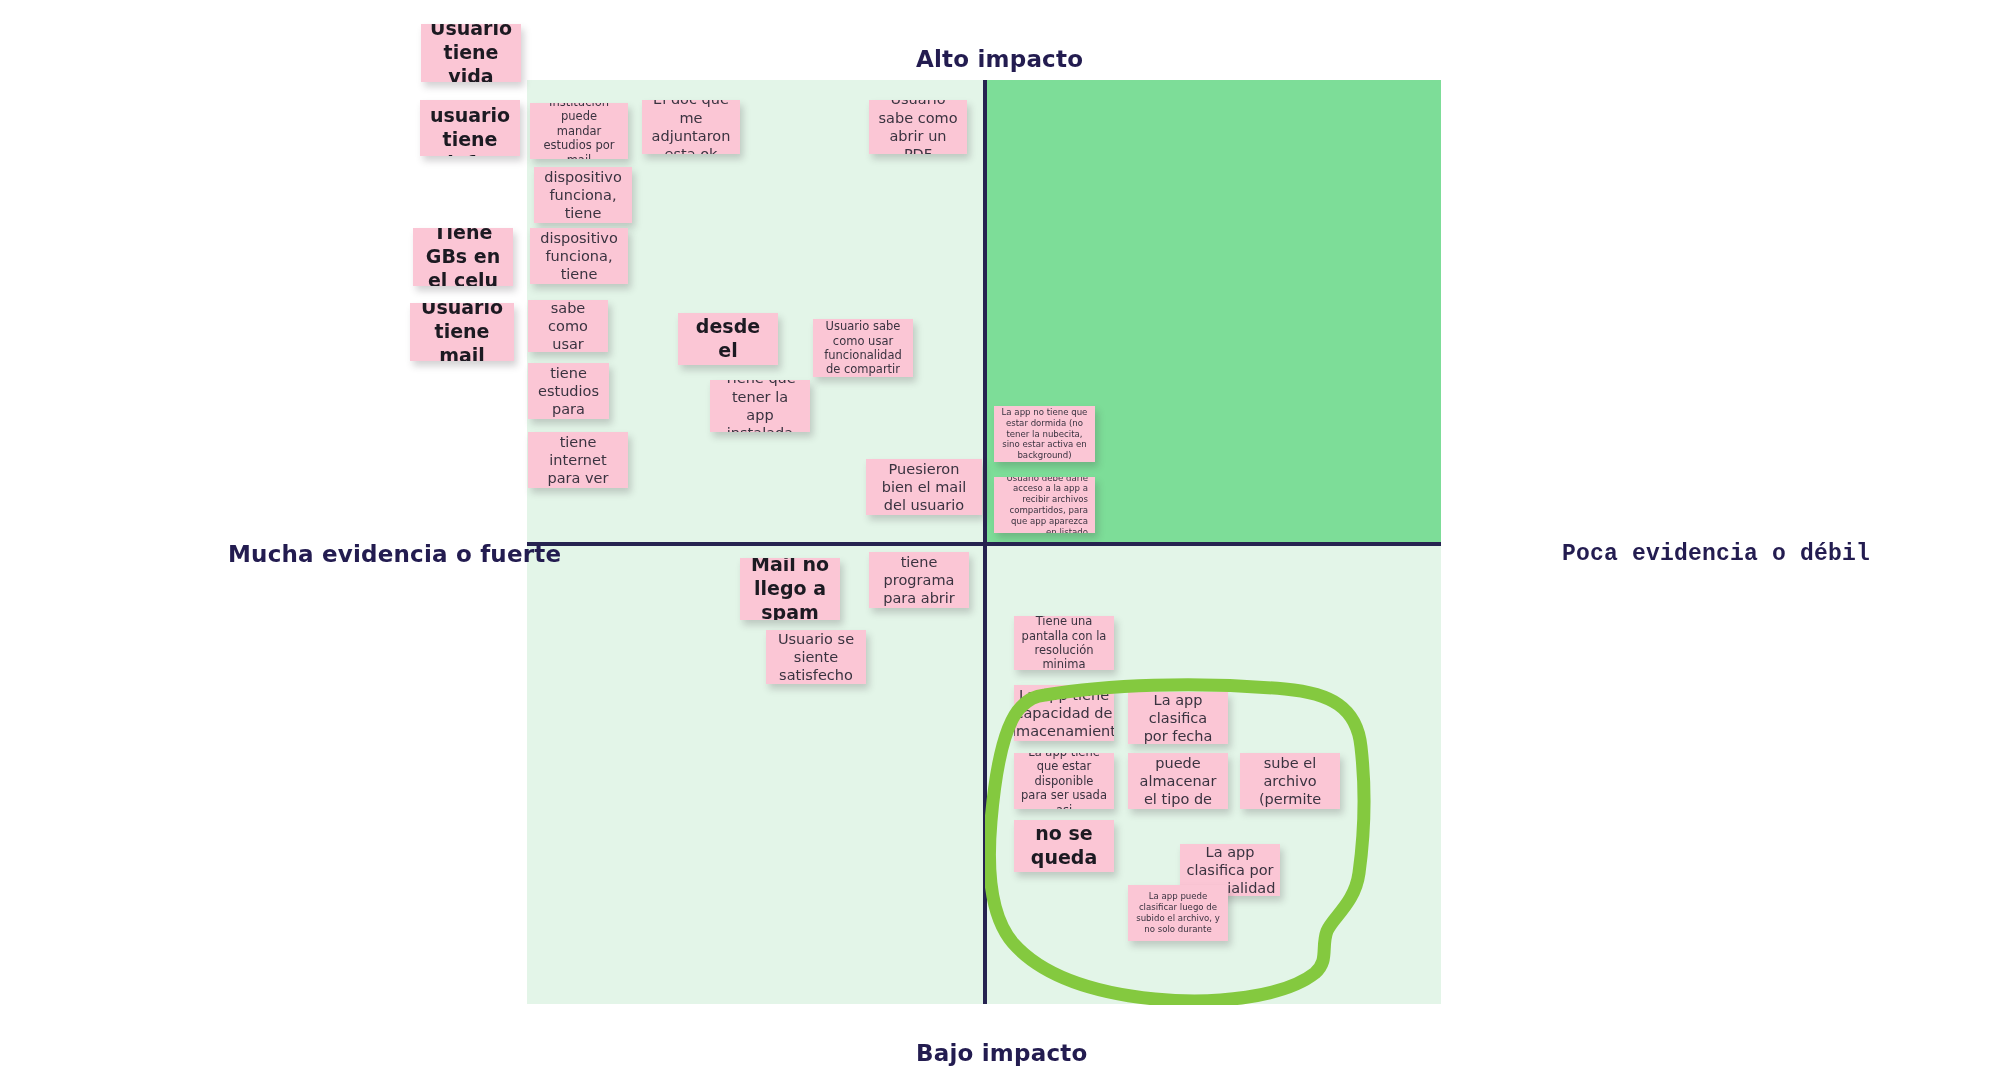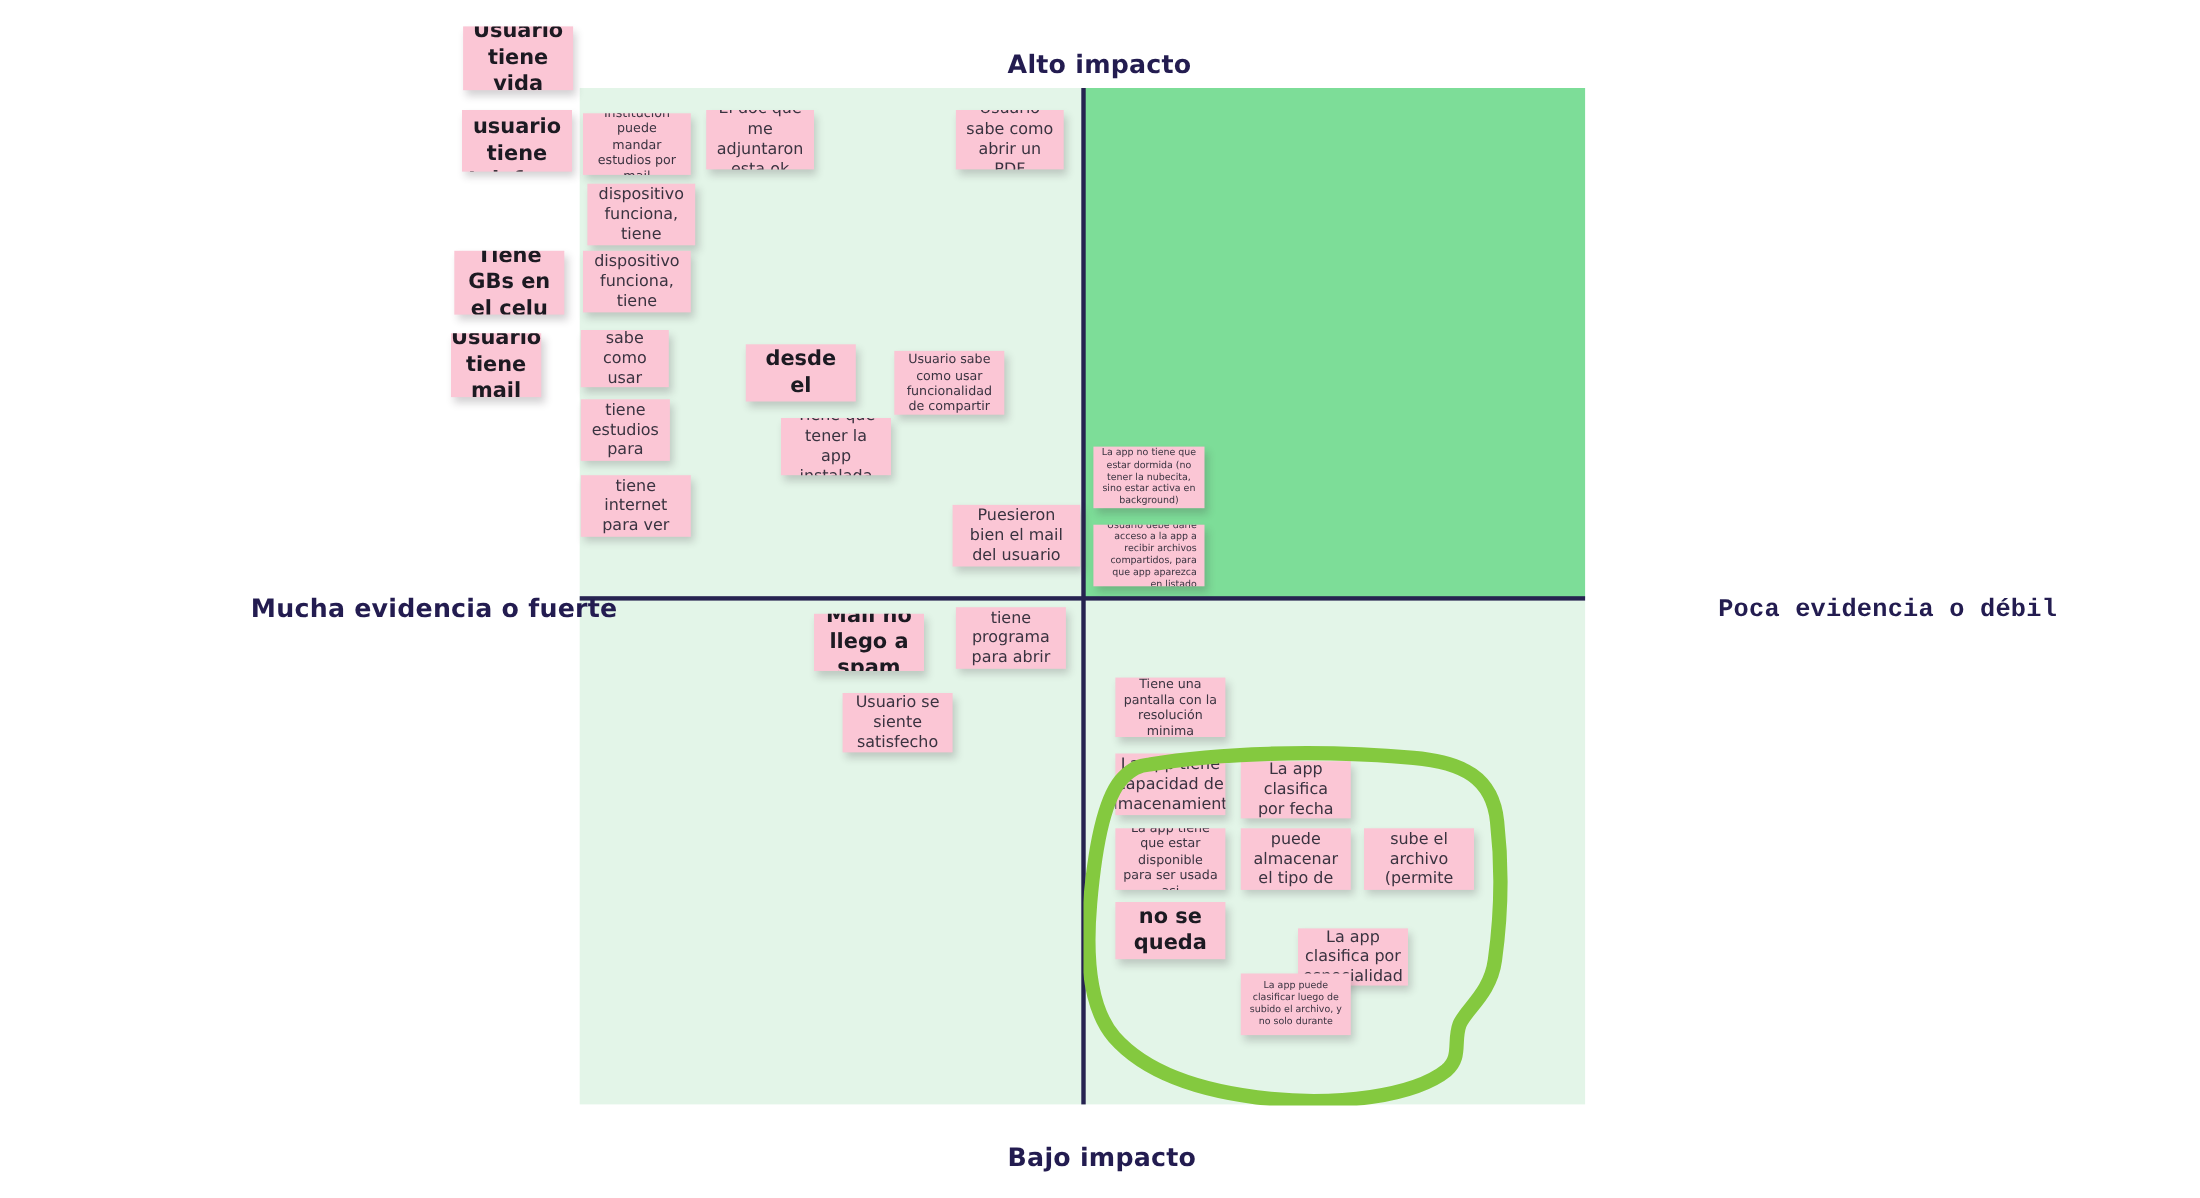--- a/index.html
+++ b/index.html
@@ -108,36 +108,36 @@
 
 <div class="axis-label" id="label-top">Alto impacto</div>
 <div class="axis-label" id="label-bottom">Bajo impacto</div>
 <div class="axis-label" id="label-left">Mucha evidencia o fuerte</div>
 <div class="axis-label" id="label-right">Poca evidencia o débil</div>
 
 <div id="notes-layer">
     <div class="note sz-lg" style="left: 421px; top: 24px; width: 100px; height: 58px;">Usuario tiene vida</div>
     <div class="note sz-lg" style="left: 420px; top: 100px; width: 100px; height: 56px;">El usuario tiene telefono</div>
     <div class="note sz-lg" style="left: 413px; top: 228px; width: 100px; height: 58px;">Tiene GBs en el celu</div>
-    <div class="note sz-lg" style="left: 410px; top: 303px; width: 82px; height: 58px;">Usuario tiene mail</div>
+    <div class="note sz-lg" style="left: 410px; top: 303px; width: 104px; height: 58px;">Usuario tiene mail</div>
     <div class="note sz-sm" style="left: 530px; top: 103px; width: 98px; height: 56px;">Institucion puede mandar estudios por mail</div>
     <div class="note sz-md" style="left: 642px; top: 100px; width: 98px; height: 54px;">El doc que me adjuntaron esta ok</div>
     <div class="note sz-md" style="left: 869px; top: 100px; width: 98px; height: 54px;">Usuario sabe como abrir un PDF</div>
     <div class="note sz-md" style="left: 534px; top: 167px; width: 98px; height: 56px;">El dispositivo funciona, tiene bateria</div>
     <div class="note sz-md" style="left: 530px; top: 228px; width: 98px; height: 56px;">El dispositivo funciona, tiene datos/wifi</div>
     <div class="note sz-md" style="left: 528px; top: 300px; width: 80px; height: 52px;">Usuario sabe como usar mail</div>
     <div class="note sz-md" style="left: 528px; top: 363px; width: 81px; height: 56px;">Usuario tiene estudios para recibir</div>
     <div class="note sz-md" style="left: 528px; top: 432px; width: 100px; height: 56px;">Usuario tiene internet para ver email</div>
     <div class="note sz-lg" style="left: 678px; top: 313px; width: 100px; height: 52px;">Lo abre desde el telefono</div>
     <div class="note sz-sm" style="left: 813px; top: 319px; width: 100px; height: 58px;">Usuario sabe como usar funcionalidad de compartir</div>
     <div class="note sz-md" style="left: 710px; top: 380px; width: 100px; height: 52px;">Tiene que tener la app instalada</div>
     <div class="note sz-md" style="left: 866px; top: 459px; width: 116px; height: 56px;">Puesieron bien el mail del usuario</div>
     <div class="note sz-xs" style="left: 994px; top: 406px; width: 101px; height: 56px;">La app no tiene que estar dormida (no tener la nubecita, sino estar activa en background)</div>
     <div class="note sz-xs" style="left: 994px; top: 477px; width: 101px; height: 56px; text-align: right;">Usuario debe darle acceso a la app a recibir archivos compartidos, para que app aparezca en listado</div>
-    <div class="note sz-lg" style="left: 740px; top: 558px; width: 100px; height: 52px; text-align: center;">Mail no llego a spam</div>
+    <div class="note sz-lg" style="left: 740px; top: 558px; width: 100px; height: 62px; text-align: center;">Mail no llego a spam</div>
     <div class="note sz-md" style="left: 869px; top: 552px; width: 100px; height: 56px;">Usuario tiene programa para abrir PDF</div>
     <div class="note sz-md" style="left: 766px; top: 630px; width: 100px; height: 54px;">Usuario se siente satisfecho</div>
     <div class="note sz-sm" style="left: 1014px; top: 616px; width: 100px; height: 54px;">Tiene una pantalla con la resolución minima</div>
     <div class="note sz-md" style="left: 1014px; top: 685px; width: 100px; height: 56px;">La app tiene capacidad de almacenamiento</div>
     <div class="note sz-md" style="left: 1128px; top: 692px; width: 100px; height: 52px;">La app clasifica por fecha</div>
     <div class="note sz-sm" style="left: 1014px; top: 753px; width: 100px; height: 56px;">La app tiene que estar disponible para ser usada asi</div>
     <div class="note sz-md" style="left: 1128px; top: 753px; width: 100px; height: 56px;">La app puede almacenar el tipo de archivo</div>
     <div class="note sz-md" style="left: 1240px; top: 753px; width: 100px; height: 56px;">La app sube el archivo (permite guardado)</div>
     <div class="note sz-lg" style="left: 1014px; top: 820px; width: 100px; height: 52px;">La app no se queda loading</div>
     <div class="note sz-md" style="left: 1180px; top: 820px; width: 100px; height: 52px; margin-top: 24px;">La app clasifica por especialidad</div>

